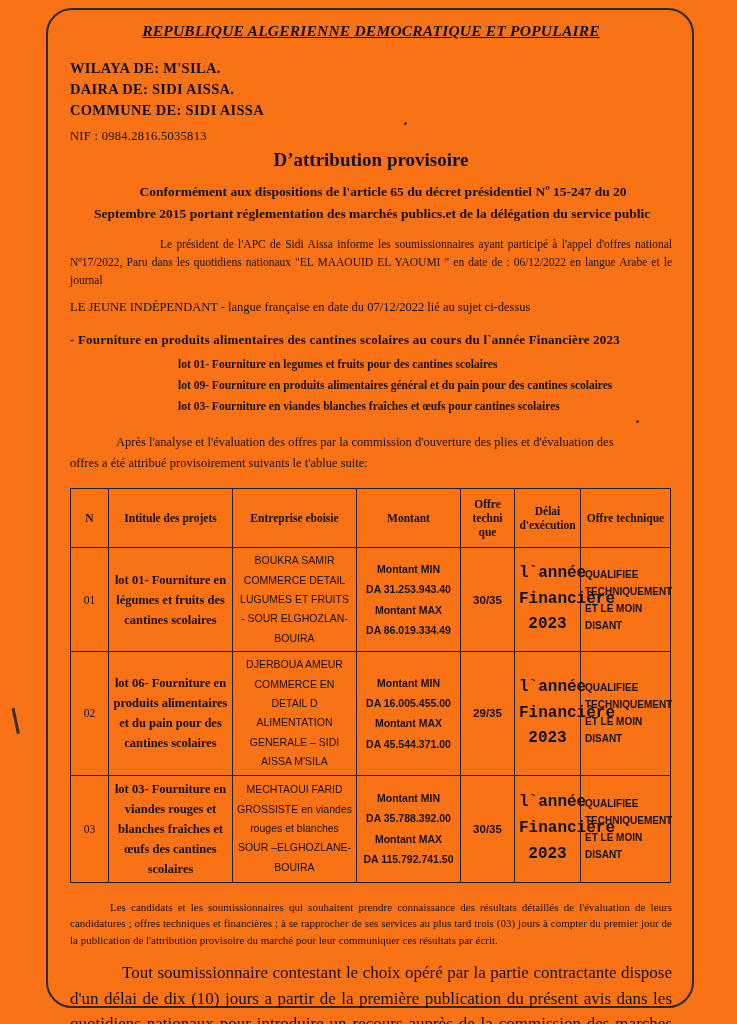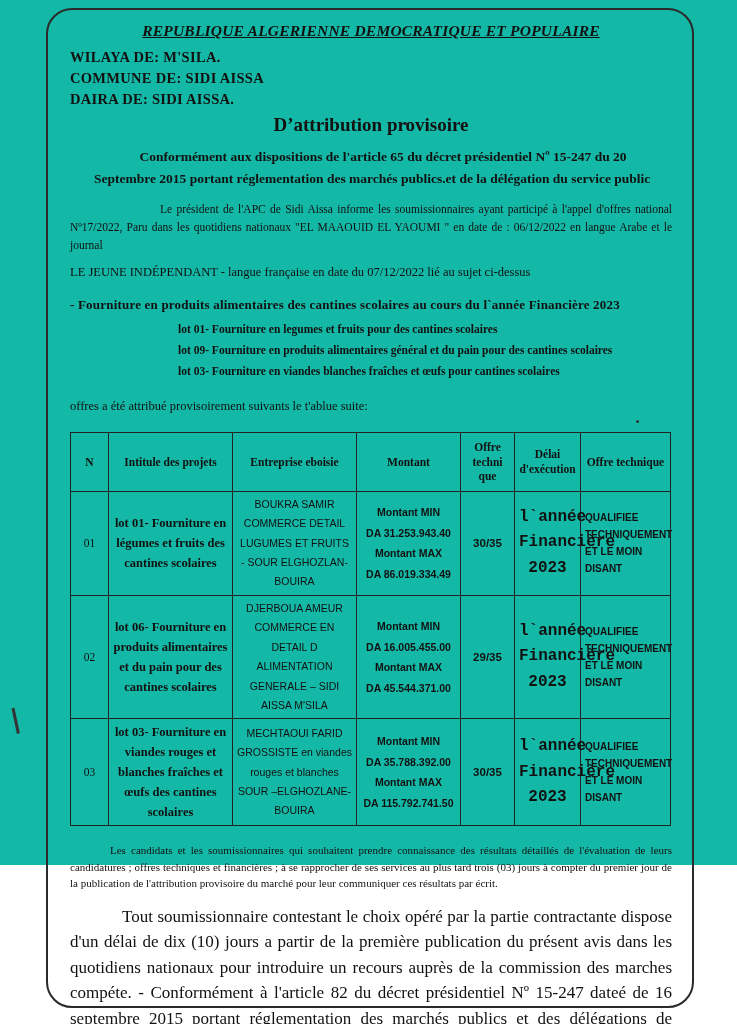--- a/index.html
+++ b/index.html
@@ -10,22 +10,22 @@
   body {
     width: 737px;
     height: 1024px;
     font-family: "Liberation Serif", serif;
     color: #111;
     overflow: hidden;
   }
   .page {
     position: relative;
     width: 737px;
-    height: 865px;
-    background: #14b8a6;
+    height: 1024px;
+    background: #f97316;
     box-sizing: border-box;
   }
   
   .frame {
     position: absolute;
     left: 46px;
     top: 8px;
     width: 648px;
     height: 1000px;
     border: 2px solid #2a2a2a;
@@ -46,21 +46,21 @@
     text-align: center;
     font-weight: bold;
     font-style: italic;
     font-size: 15.5px;
     letter-spacing: 0.2px;
     margin-top: 4px;
     text-decoration: underline;
   }
 
   .admin-block {
-    margin-top: 7px;
+    margin-top: 18px;
     font-size: 14.5px;
     font-weight: bold;
     line-height: 1.45;
     letter-spacing: 0.3px;
   }
   .nif {
     margin-top: 6px;
     font-size: 12.5px;
     font-weight: normal;
     letter-spacing: 0.3px;
@@ -244,22 +244,23 @@
   <div class="mark-left"></div>
   <div class="dot" style="left:636px; top:420px;"></div>
   <div class="dot" style="left:404px; top:122px;"></div>
 
   <div class="inner">
 
     <div class="title-main">REPUBLIQUE ALGERIENNE DEMOCRATIQUE ET POPULAIRE</div>
 
     <div class="admin-block">
       <div>WILAYA DE: M'SILA.</div>
+      <div>DAIRA DE: SIDI AISSA.</div>
       <div>COMMUNE DE: SIDI AISSA</div>
-      <div>DAIRA DE: SIDI AISSA.</div>
+      <div class="nif">NIF : 0984.2816.5035813</div>
     </div>
 
     <div class="avis2">D’attribution provisoire</div>
 
     <div class="conform">
       <span>Conformément aux dispositions  de l'article 65 du décret présidentiel  Nº 15-247 du 20</span>
       <span class="l2">Septembre 2015 portant réglementation des marchés publics.et de la délégation du service public</span>
     </div>
 
     <div class="para indent">Le président de l'APC de Sidi Aissa  informe les soumissionnaires ayant participé à l'appel d'offres national Nº17/2022, Paru dans les quotidiens nationaux "EL MAAOUID EL YAOUMI " en date de : 06/12/2022 en langue Arabe  et le journal</div>
@@ -268,20 +269,21 @@
 
     <div class="fourniture">- Fourniture en  produits alimentaires des cantines  scolaires au cours du l`année  Financière  2023</div>
 
     <div class="lots">
       <div>lot 01- Fourniture en  legumes et fruits  pour des cantines scolaires</div>
       <div>lot 09- Fourniture en  produits alimentaires général et du pain pour  des  cantines scolaires</div>
       <div>lot 03- Fourniture en  viandes blanches fraîches et œufs pour cantines scolaires</div>
     </div>
 
     <div class="apres">
+      <span class="i1">Après l'analyse et l'évaluation des offres par la commission d'ouverture des plies et  d'évaluation des</span>
       <span>offres a été attribué provisoirement   suivants le t'ablue  suite:</span>
     </div>
 
     <table class="main">
       <colgroup>
         <col style="width:38px">
         <col style="width:124px">
         <col style="width:124px">
         <col style="width:104px">
         <col style="width:54px">

